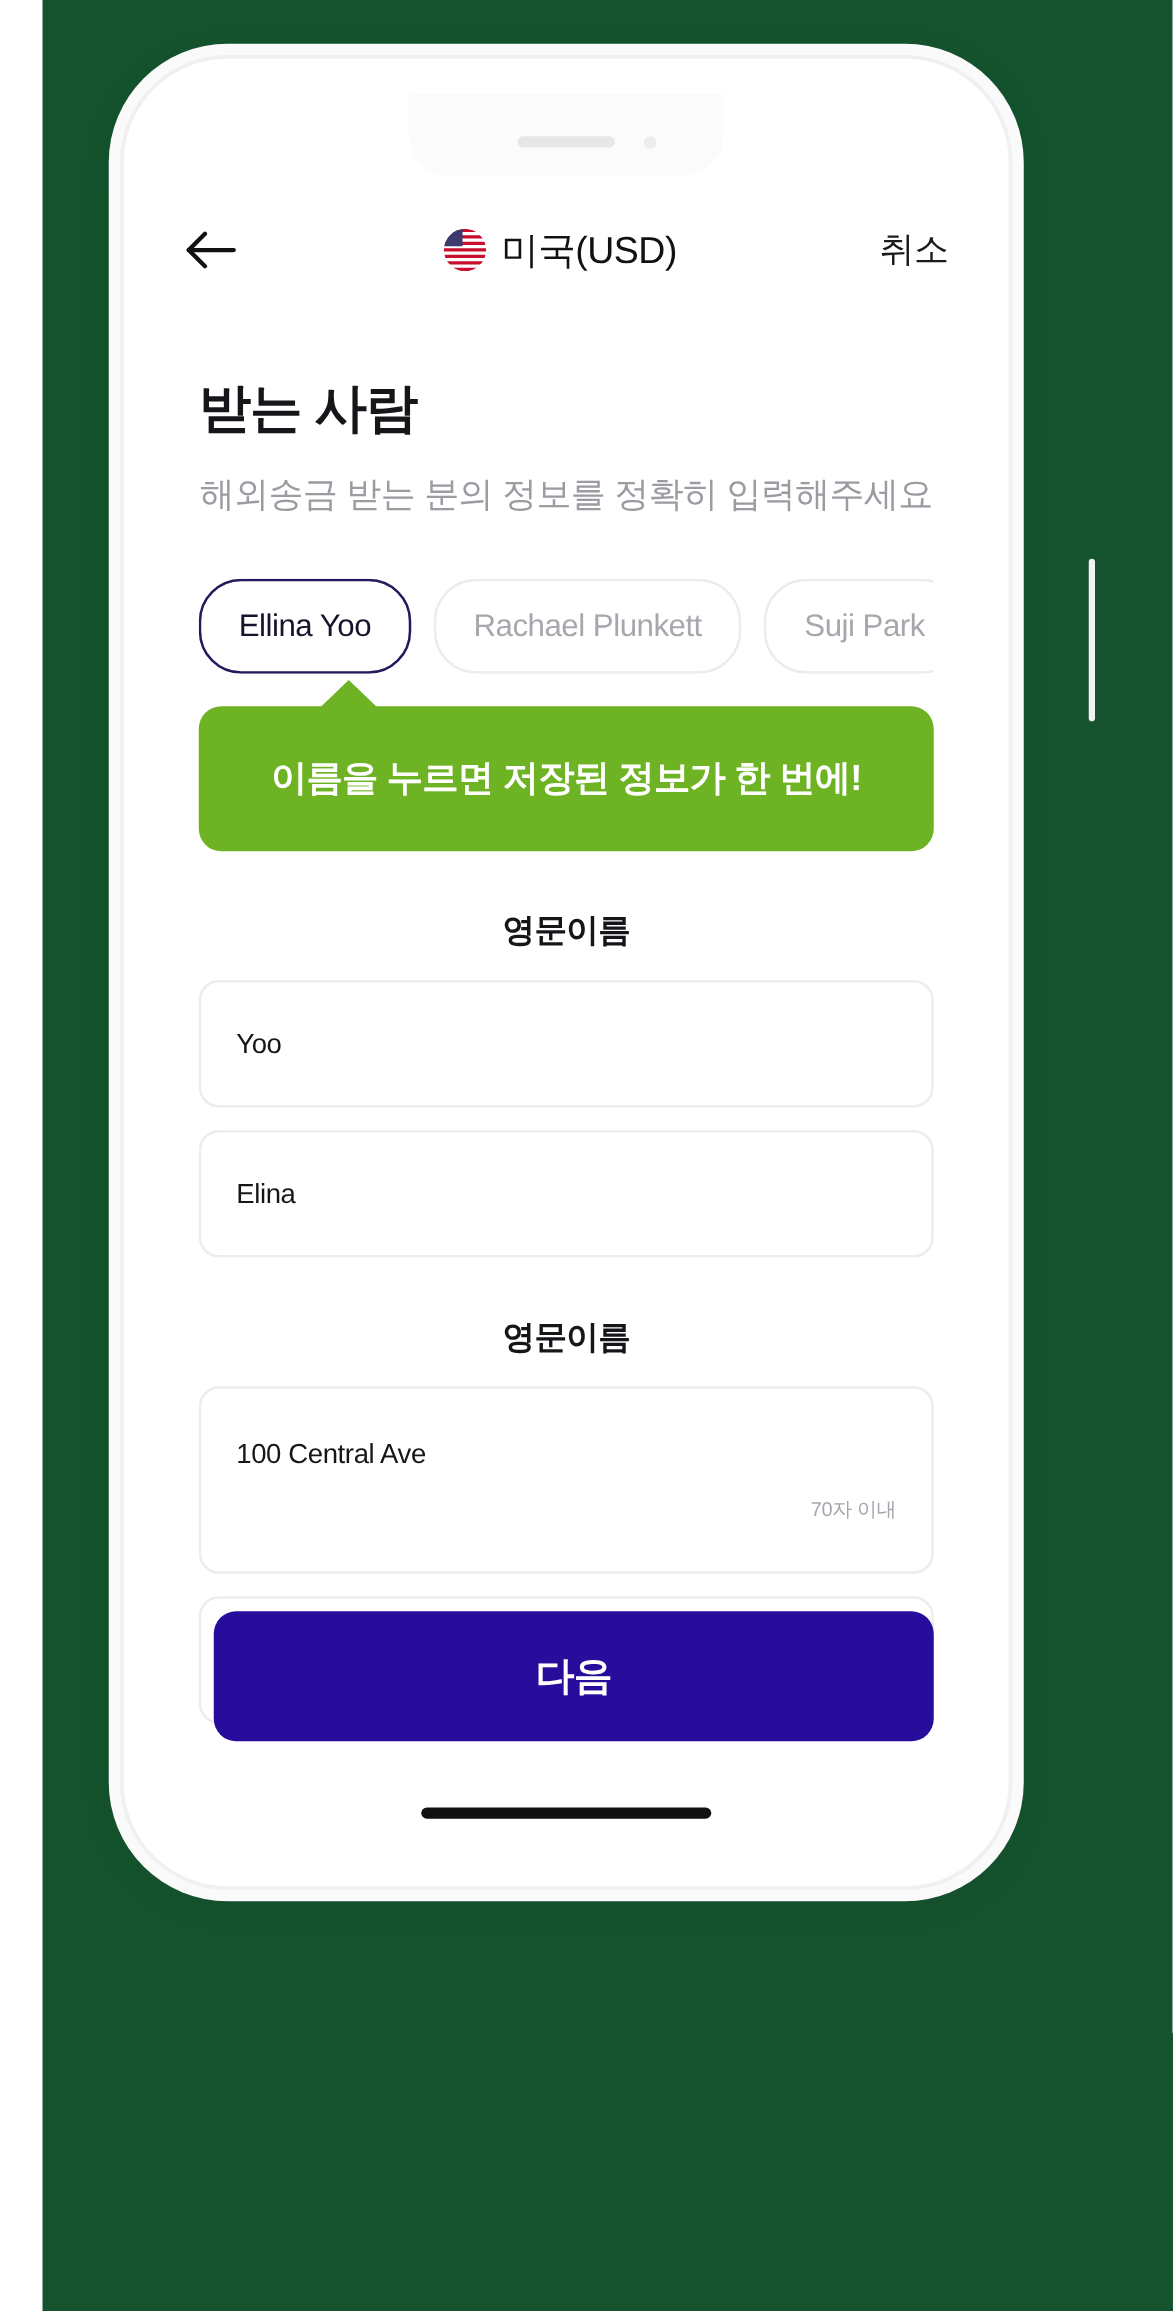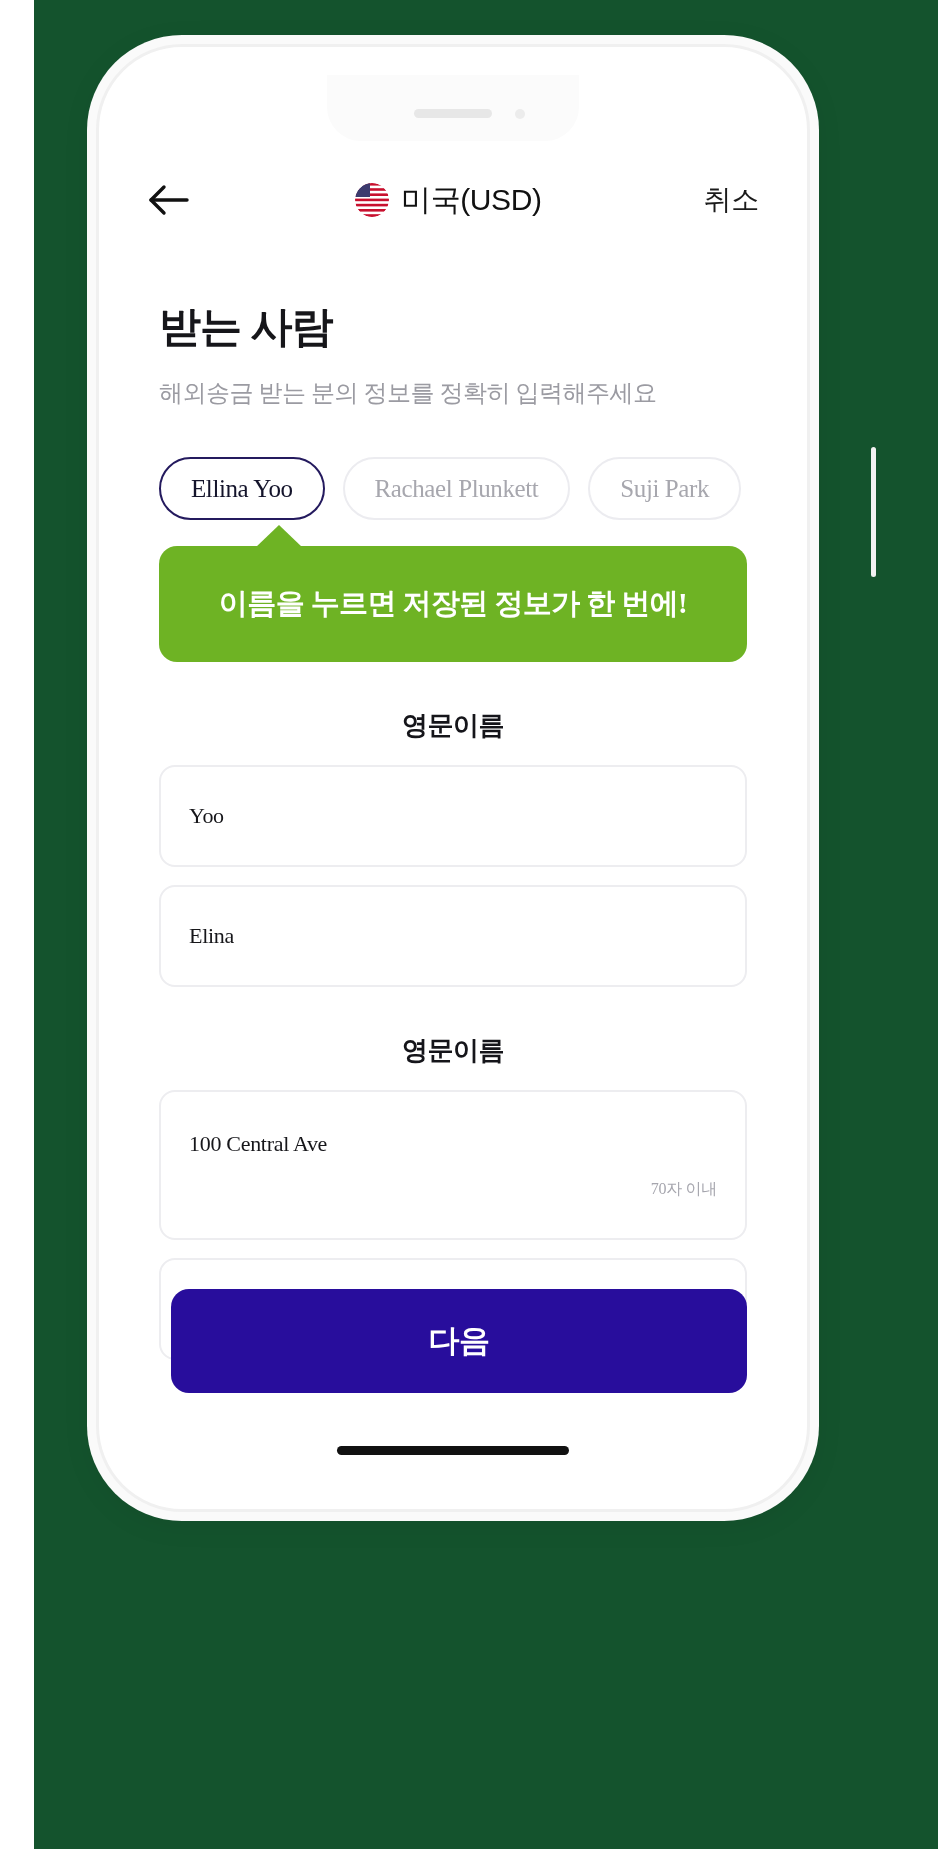--- a/index.html
+++ b/index.html
@@ -155,48 +155,48 @@
     cursor: pointer;
     padding-left: 10px;
   }
 
   .content {
     position: absolute;
     left: 0; right: 0;
     top: 178px;
     bottom: 0;
     padding: 0 46px;
-    font-family: Liberation Serif, serif;
   }
 
   .page-title {
     margin-top: 60px;
     font-size: 42px;
     font-weight: bold;
     color: #16161a;
     letter-spacing: -1px;
   }
   .page-sub {
     margin-top: 22px;
-    font-size: 24px;
+    font-size: 28px;
     color: #9b9ba2;
     letter-spacing: -0.5px;
+    text-align: center;
   }
 
   
   .chip-row {
     margin-top: 48px;
     display: flex;
     gap: 18px;
     flex-wrap: nowrap;
     overflow: hidden;
   }
   .chip {
     flex: 0 0 auto;
-    height: 63px;
+    height: 76px;
     padding: 0 30px;
     border-radius: 34px;
     border: 2px solid #ececf0;
     background: #ffffff;
     display: flex;
     align-items: center;
     justify-content: center;
     font-size: 25px;
     color: #a7a7ae;
     letter-spacing: -0.4px;

